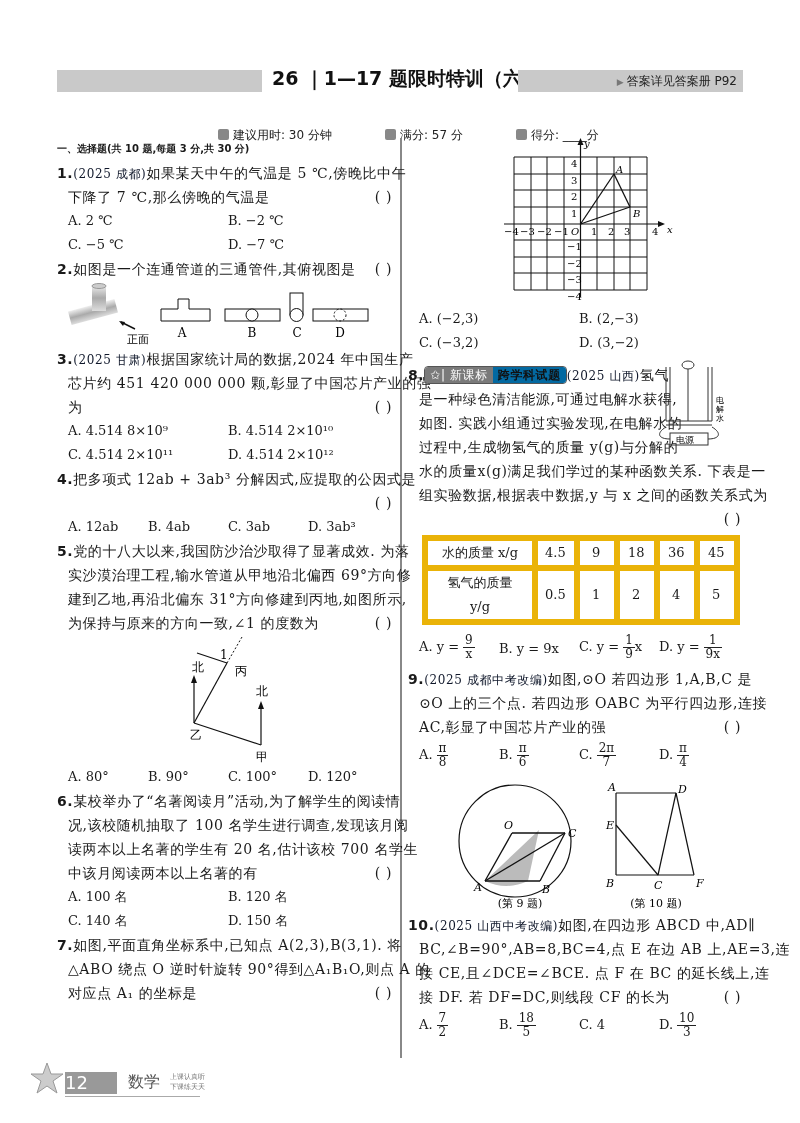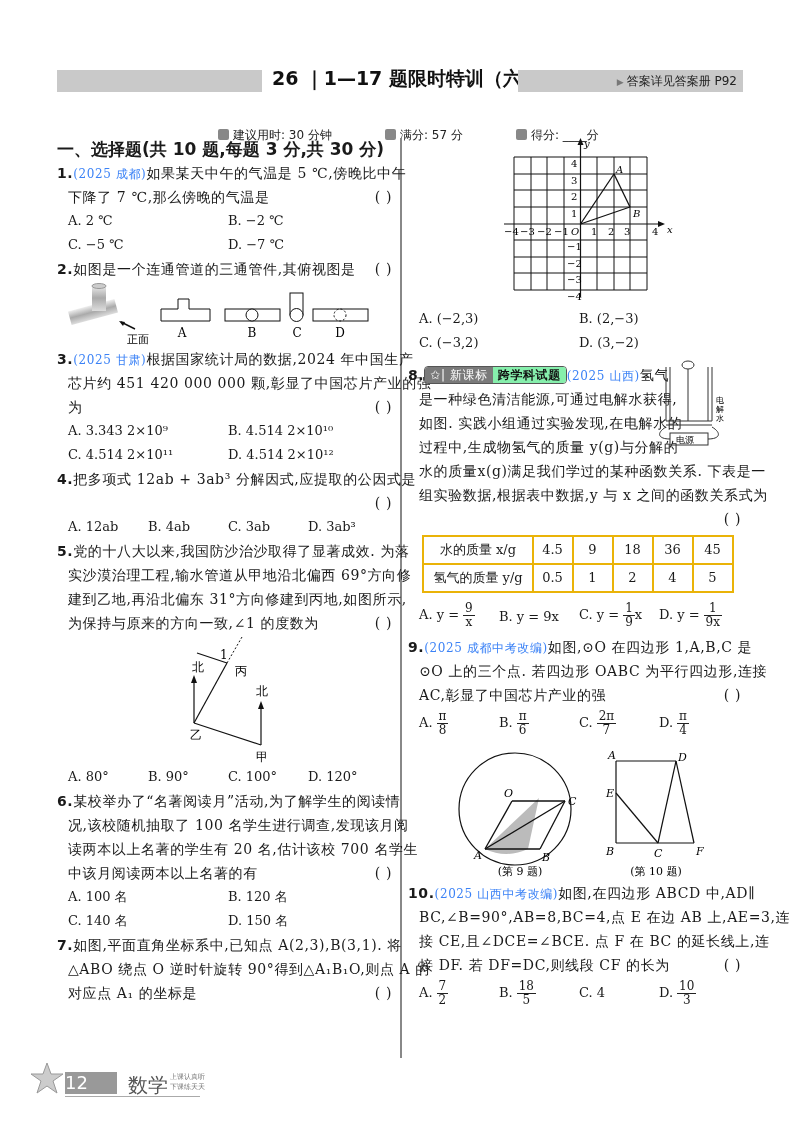--- a/index.html
+++ b/index.html
@@ -10,44 +10,44 @@
   .hb-title { position: absolute; left: 215px; top: -4px; font-family: "DejaVu Sans", sans-serif; font-size: 19px; font-weight: bold; color: #111; white-space: nowrap; }
   .hb-answer { position: absolute; right: 6px; top: 3px; font-family: "DejaVu Sans", sans-serif; font-size: 12px; color: #222; white-space: nowrap; }
   .hb-answer .tri { color: #777; font-size: 9px; margin-right: 3px; }
   .info-row { position: absolute; top: 98px; left: 0; width: 671px; height: 18px; font-family: "DejaVu Sans", sans-serif; font-size: 12px; color: #222; margin-top: 29px; }
   .info-item { position: absolute; top: 0; white-space: nowrap; }
   .info-icon { display: inline-block; width: 11px; height: 11px; background: #888; border-radius: 2px; vertical-align: -1px; margin-right: 4px; }
   .divider { position: absolute; left: 400px; top: 138px; width: 2px; height: 920px; background: #888; }
   .col { position: absolute; font-size: 14px; line-height: 24px; }
   .col-left { left: 57px; top: 137px; width: 337px; }
   .col-right { left: 408px; top: 137px; width: 335px; }
-  .sec-title { font-family: "DejaVu Sans", sans-serif; font-weight: bold; font-size: 17px; height: 24px; }
+  .sec-title { font-family: "DejaVu Sans", sans-serif; font-weight: bold; font-size: 10px; height: 24px; }
   .q { position: relative; }
   .qline { white-space: nowrap; height: 24px; letter-spacing: 0.6px; }
   .qline.ind { padding-left: 11px; }
   .qnum { font-family: "DejaVu Sans", sans-serif; font-weight: bold; font-size: 14px; }
-  .src { font-size: 12px; color: #3b82f6; }
+  .src { font-size: 12px; color: #0f172a; }
   .paren { position: absolute; right: 2px; }
   .opts { display: flex; padding-left: 11px; height: 24px; white-space: nowrap; font-size: 13px; }
   .opt2 { width: 160px; }
   .opt4 { width: 80px; }
   .frac { display: inline-block; text-align: center; vertical-align: middle; line-height: 13px; font-size: 12px; margin-left: 4px; }
   .frac .n { display: block; border-bottom: 1px solid #222; padding: 0 2px; }
   .frac .d { display: block; padding: 0 2px; }
   .badge { display: inline-flex; border: 1px solid #555; border-radius: 4px; font-family: "DejaVu Sans", sans-serif; font-size: 12px; height: 18px; line-height: 16px; vertical-align: 1px; overflow: hidden; }
   .badge .b1 { background: #7a7a7a; color: #fff; padding: 0 5px; }
-  .badge .b2 { background: #86efac; color: #111; font-weight: bold; padding: 0 5px; }
+  .badge .b2 { background: #0369a1; color: #111; font-weight: bold; padding: 0 5px; }
   table.data { border-collapse: collapse; margin: 4px 0 4px 14px; font-size: 13px; }
-  table.data td { border: 2px solid #eab308; height: 28px; text-align: center; padding: 0 8px; }
+  table.data td { border: 6px solid #eab308; height: 28px; text-align: center; padding: 0 8px; }
   table.data td.h { width: 110px; }
   table.data td.v { width: 40px; padding-left: 7px; }
   .footer { position: absolute; left: 20px; top: 1062px; width: 300px; height: 40px; }
   .f-star { position: absolute; left: 10px; top: 0; width: 34px; height: 34px; }
   .f-page { position: absolute; left: 45px; top: 10px; width: 52px; height: 22px; background: #999; color: #fff; font-family: "DejaVu Sans", sans-serif; font-size: 18px; line-height: 22px; text-align: left; }
-  .f-subj { position: absolute; left: 108px; top: 10px; font-family: "DejaVu Sans", sans-serif; font-size: 20px; color: #555; }
+  .f-subj { position: absolute; left: 108px; top: 10px; font-family: "DejaVu Sans", sans-serif; font-size: 16px; color: #555; }
   .f-slogan { position: absolute; left: 150px; top: 10px; font-family: "DejaVu Sans", sans-serif; font-size: 7px; line-height: 10px; color: #777; }
   .f-line { position: absolute; left: 45px; top: 34px; width: 135px; height: 1px; background: #aaa; }
 </style>
 </head>
 <body>
 
 <div class="header-bar">
   <div class="hb-left"></div>
   <div class="hb-title">26 ｜1—17 题限时特训（六）</div>
   <div class="hb-right">
@@ -109,21 +109,21 @@
         <text x="283" y="56" font-size="12" text-anchor="middle">D</text>
       </svg>
     </div>
   </div>
 
   <div class="q">
     <div class="qline"><span class="qnum">3.</span><span class="src">(2025 甘肃)</span><span>根据国家统计局的数据,2024 年中国生产</span></div>
     <div class="qline ind"><span>芯片约 451 420 000 000 颗,彰显了中国芯片产业的强</span></div>
     <div class="qline ind"><span>为</span><span class="paren">(        )</span></div>
     <div class="opts">
-        <span class="opt2">A. 3.343 2×10⁹</span>
+        <span class="opt2">A. 4.514 8×10⁹</span>
         <span>B. 4.514 2×10¹⁰</span>
       </div>
     <div class="opts">
         <span class="opt2">C. 4.514 2×10¹¹</span>
         <span>D. 4.514 2×10¹²</span>
       </div>
   </div>
 
   <div class="q">
     <div class="qline"><span class="qnum">4.</span><span>把多项式 12ab + 3ab³ 分解因式,应提取的公因式是</span></div>
@@ -308,21 +308,21 @@
       </table>
     <div class="opts" style="height:32px;align-items:flex-end">
       <span class="opt4"><span>A. y =</span><span class="frac"><span class="n">9</span><span class="d">x</span></span></span>
       <span class="opt4"><span>B. y = 9x</span></span>
       <span class="opt4"><span>C. y =</span><span class="frac"><span class="n">1</span><span class="d">9</span></span><span>x</span></span>
       <span><span>D. y =</span><span class="frac"><span class="n">1</span><span class="d">9x</span></span></span>
     </div>
   </div>
 
   <div class="q" style="margin-top:6px">
-    <div class="qline"><span class="qnum">9.</span><span class="src">(2025 成都中考改编)</span><span>如图,⊙O 在四边形 1,A,B,C 是</span></div>
+    <div class="qline"><span class="qnum">9.</span><span class="src">(2025 成都中考改编)</span><span>如图,⊙O 若四边形 1,A,B,C 是</span></div>
     <div class="qline ind"><span>⊙O 上的三个点. 若四边形 OABC 为平行四边形,连接</span></div>
     <div class="qline ind"><span>AC,彰显了中国芯片产业的强</span><span class="paren">(        )</span></div>
     <div class="opts" style="height:32px;align-items:center">
       <span class="opt4"><span>A.</span><span class="frac"><span class="n">π</span><span class="d">8</span></span></span>
       <span class="opt4"><span>B.</span><span class="frac"><span class="n">π</span><span class="d">6</span></span></span>
       <span class="opt4"><span>C.</span><span class="frac"><span class="n">2π</span><span class="d">7</span></span></span>
       <span><span>D.</span><span class="frac"><span class="n">π</span><span class="d">4</span></span></span>
     </div>
     <div style="height:142px;position:relative">
       <svg width="335" height="142">

